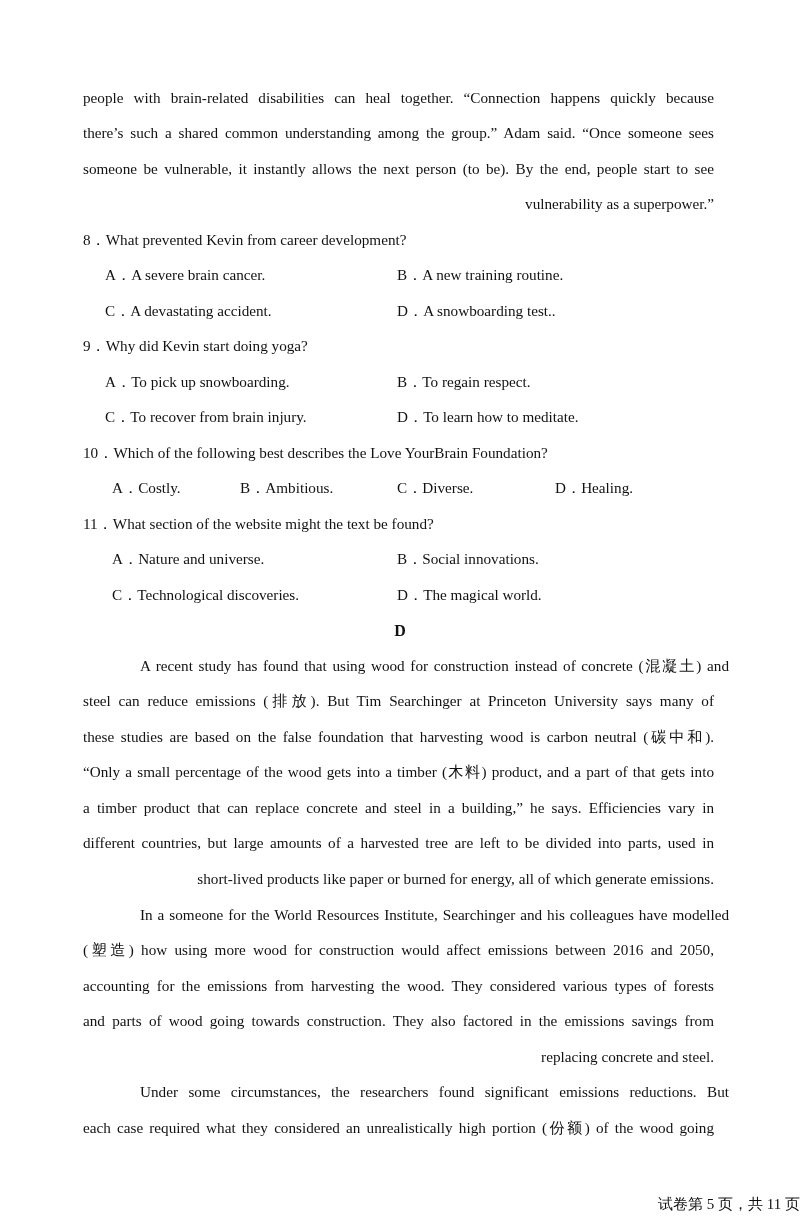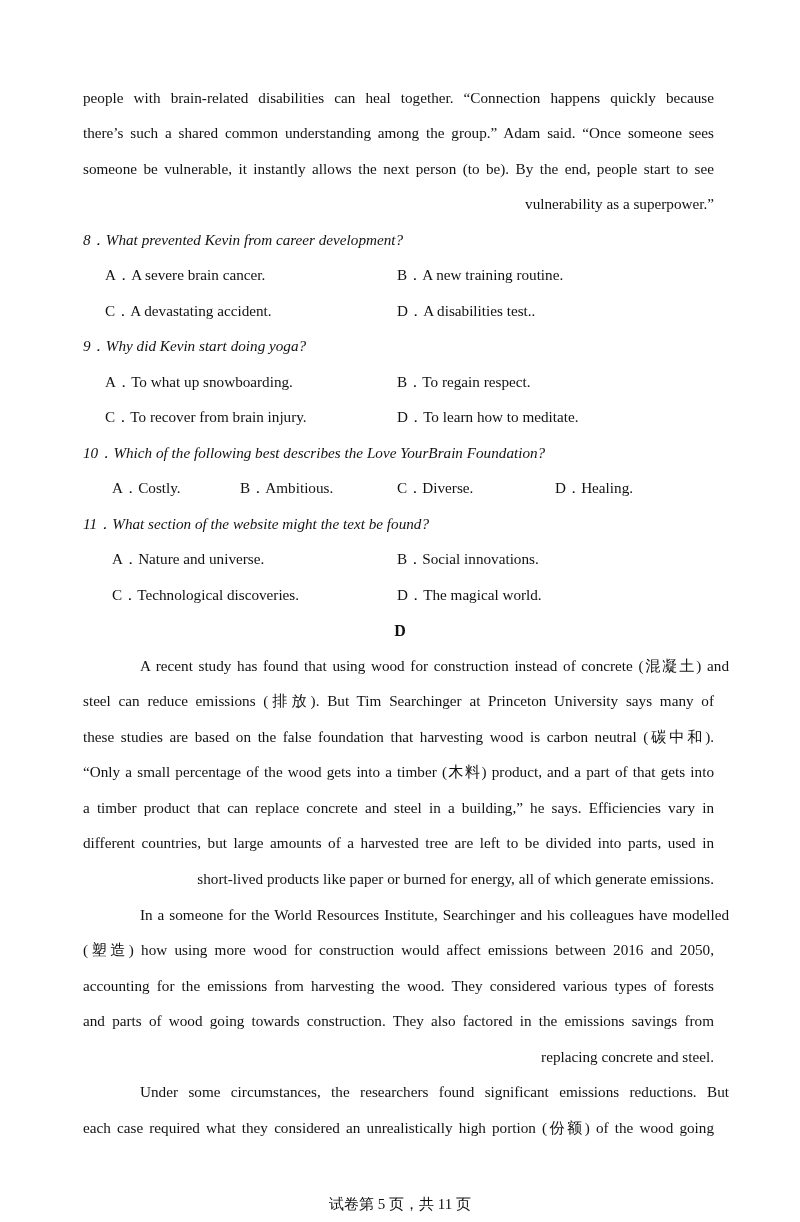--- a/index.html
+++ b/index.html
@@ -5,52 +5,52 @@
     html, body { margin: 0; padding: 0; background: #ffffff; }
     body {
       width: 800px; height: 1222px; position: relative; overflow: hidden;
       font-family: "Liberation Serif", "DejaVu Serif", serif;
       color: #111111; font-size: 15.2px;
     }
     .page { position: absolute; left: 0; top: 0; width: 800px; height: 1222px; }
     .line { position: absolute; left: 83px; width: 631px; height: 22px; line-height: 22px; white-space: nowrap; text-align: right; }
     .just { text-align: justify; text-align-last: justify; }
     .indent { left: 140px; width: 589px; }
-    .q { position: absolute; left: 83px; height: 22px; line-height: 22px; white-space: nowrap; font-style: italic; }
+    .q { position: absolute; left: 83px; height: 22px; line-height: 22px; white-space: nowrap; }
     .opt { position: absolute; height: 22px; line-height: 22px; white-space: nowrap; }
     .heading { position: absolute; left: 0; width: 800px; text-align: center; font-weight: bold; font-size: 16px; height: 22px; line-height: 22px; }
-    .footer { position: absolute; left: 0; width: 800px; text-align: center; top: 1193px; font-size: 15px; height: 22px; line-height: 22px; }
+    .footer { position: absolute; left: 0; width: 800px; text-align: right; top: 1193px; font-size: 15px; height: 22px; line-height: 22px; }
   </style>
 </head>
 <body>
 
 <div class="page">
 
   <div>
     <div class="line just" style="top:87px">people with brain-related disabilities can heal together. “Connection happens quickly because</div>
     <div class="line just" style="top:122px">there’s such a shared common understanding among the group.” Adam said. “Once someone sees</div>
     <div class="line just" style="top:158px">someone be vulnerable, it instantly allows the next person (to be). By the end, people start to see</div>
     <div class="line" style="top:193px">vulnerability as a superpower.”</div>
   </div>
 
   <div>
     <div class="q" style="top:229px">
       <span>8．</span><span>What prevented Kevin from career development?</span>
     </div>
     <div class="opt" style="left:105px;top:264px"><span>A．</span><span>A severe brain cancer.</span></div>
     <div class="opt" style="left:397px;top:264px"><span>B．</span><span>A new training routine.</span></div>
     <div class="opt" style="left:105px;top:300px"><span>C．</span><span>A devastating accident.</span></div>
-    <div class="opt" style="left:397px;top:300px"><span>D．</span><span>A disabilities test..</span></div>
+    <div class="opt" style="left:397px;top:300px"><span>D．</span><span>A snowboarding test..</span></div>
   </div>
 
   <div>
     <div class="q" style="top:335px">
       <span>9．</span><span>Why did Kevin start doing yoga?</span>
     </div>
-    <div class="opt" style="left:105px;top:371px"><span>A．</span><span>To what up snowboarding.</span></div>
+    <div class="opt" style="left:105px;top:371px"><span>A．</span><span>To pick up snowboarding.</span></div>
     <div class="opt" style="left:397px;top:371px"><span>B．</span><span>To regain respect.</span></div>
     <div class="opt" style="left:105px;top:406px"><span>C．</span><span>To recover from brain injury.</span></div>
     <div class="opt" style="left:397px;top:406px"><span>D．</span><span>To learn how to meditate.</span></div>
   </div>
 
   <div>
     <div class="q" style="top:442px">
       <span>10．</span><span>Which of the following best describes the Love YourBrain Foundation?</span>
     </div>
     <div class="opt" style="left:112px;top:477px"><span>A．</span><span>Costly.</span></div>

